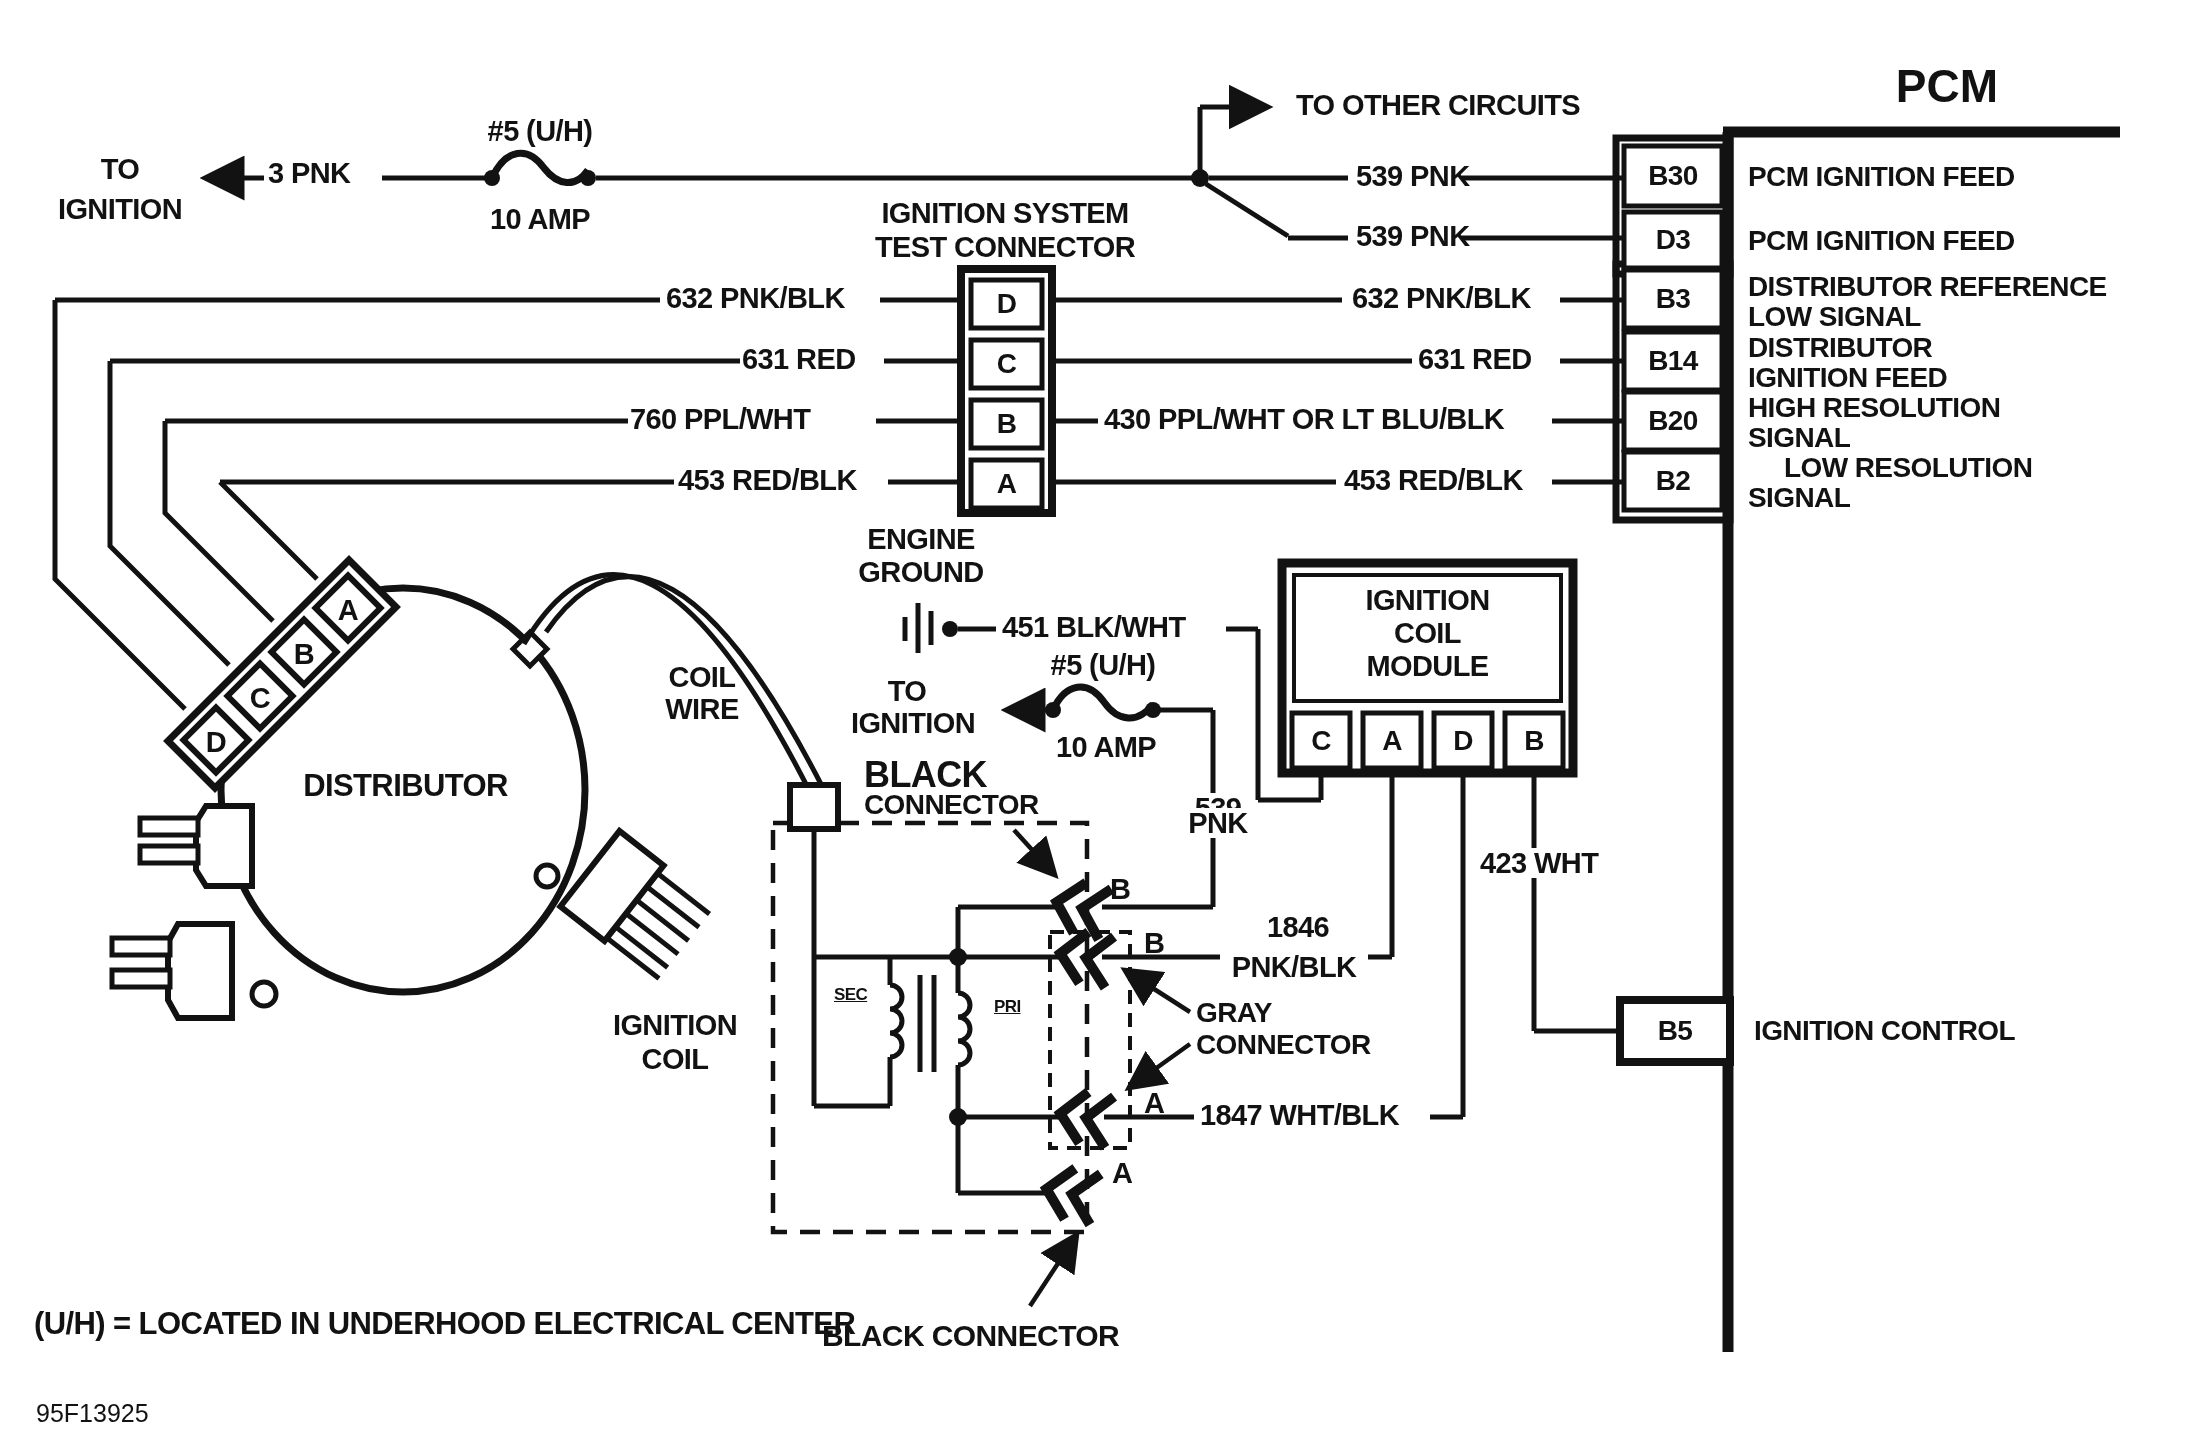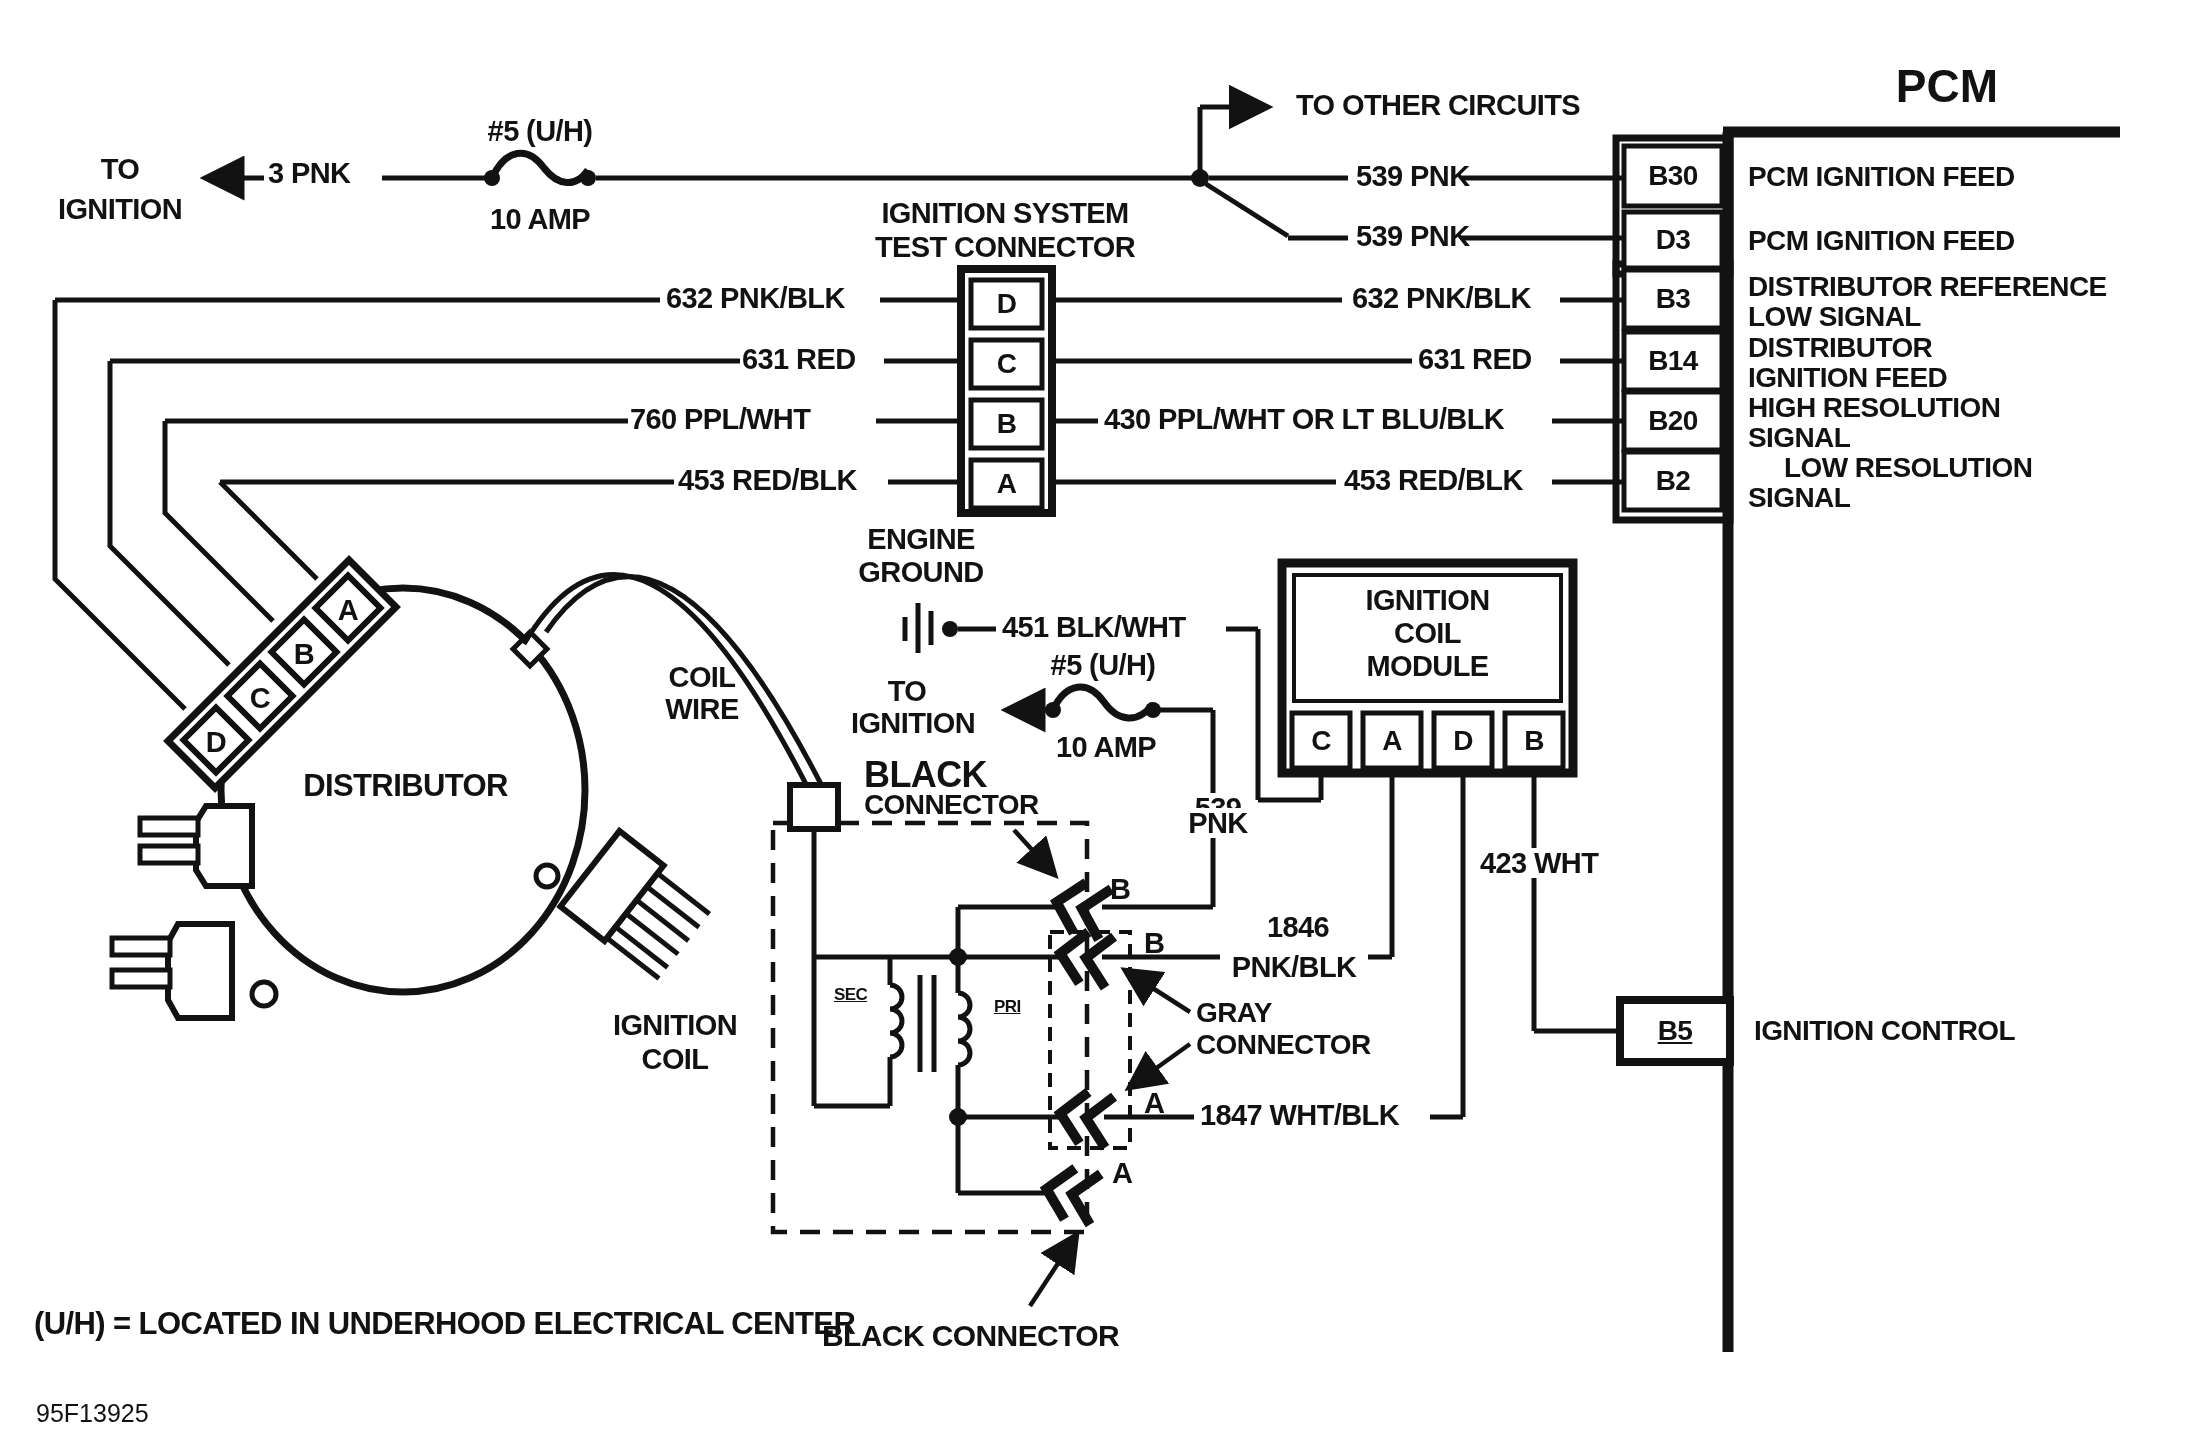--- a/index.html
+++ b/index.html
@@ -248,21 +248,21 @@
   <div class="lbl" style="left:1418px;top:344px;">631 RED</div>
   <div class="lbl" style="left:1104px;top:404px;">430 PPL/WHT OR LT BLU/BLK</div>
   <div class="lbl" style="left:1344px;top:465px;">453 RED/BLK</div>
 
   <div class="lbl pin c" style="left:1624px;top:146px;width:98px;line-height:60px;">B30</div>
   <div class="lbl pin c" style="left:1624px;top:212px;width:98px;line-height:56px;">D3</div>
   <div class="lbl pin c" style="left:1624px;top:270px;width:98px;line-height:58px;">B3</div>
   <div class="lbl pin c" style="left:1624px;top:332px;width:98px;line-height:58px;">B14</div>
   <div class="lbl pin c" style="left:1624px;top:392px;width:98px;line-height:58px;">B20</div>
   <div class="lbl pin c" style="left:1624px;top:452px;width:98px;line-height:58px;">B2</div>
-  <div class="lbl pin c" style="left:1620px;top:1000px;width:110px;line-height:62px;text-decoration:underline;">B5</div>
+  <div class="lbl pin c" style="left:1620px;top:1000px;width:110px;line-height:62px;">B5</div>
 
   <div class="lbl desc" style="left:1748px;top:162px;">PCM IGNITION FEED</div>
   <div class="lbl desc" style="left:1748px;top:226px;">PCM IGNITION FEED</div>
   <div class="lbl desc" style="left:1748px;top:272px;">DISTRIBUTOR REFERENCE</div>
   <div class="lbl desc" style="left:1748px;top:302px;">LOW SIGNAL</div>
   <div class="lbl desc" style="left:1748px;top:333px;">DISTRIBUTOR</div>
   <div class="lbl desc" style="left:1748px;top:363px;">IGNITION FEED</div>
   <div class="lbl desc" style="left:1748px;top:393px;">HIGH RESOLUTION</div>
   <div class="lbl desc" style="left:1748px;top:423px;">SIGNAL</div>
   <div class="lbl desc" style="left:1748px;top:453px;margin-left:36px;">LOW RESOLUTION</div>

